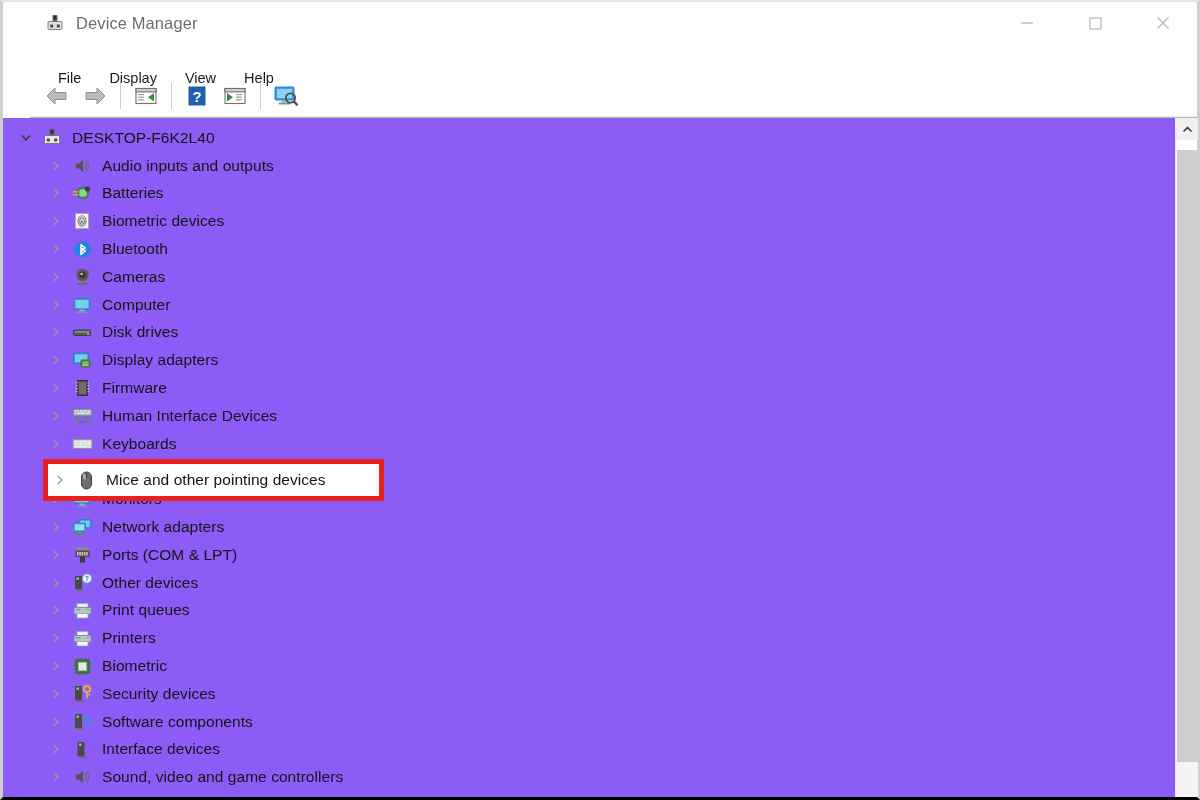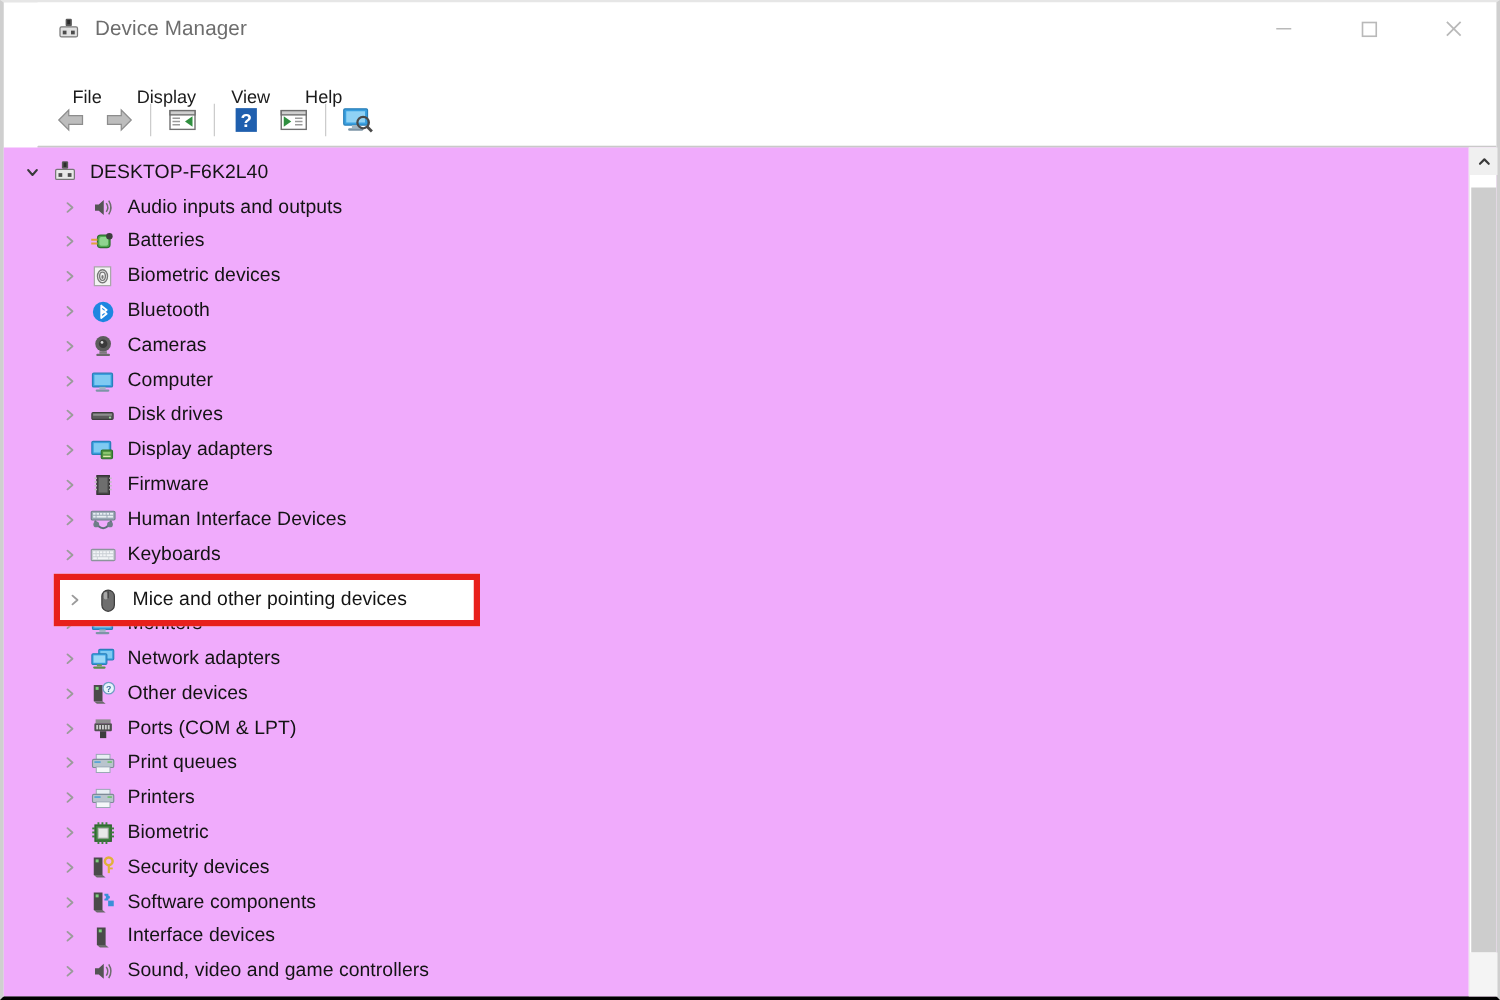--- a/index.html
+++ b/index.html
@@ -85,21 +85,21 @@
     width: 1px; height: 26px;
     background: #cccccc;
     margin: 0 6px;
   }
 
   
   .tree-wrap {
     position: absolute;
     left: 0; right: 0;
     top: 116px; bottom: 0;
-    background: #f0abfc;
+    background: #8b5cf6;
     display: flex;
   }
   .tree {
     flex: 1 1 auto;
     padding-top: 6px;
     overflow: hidden;
   }
   .row {
     height: 27.8px;
     display: flex;
@@ -561,52 +561,52 @@
         <div class="lbl">Network adapters</div>
       </div>
 
       <div class="row child">
         <div class="chev">
           <svg width="12" height="12" viewBox="0 0 12 12">
               <path d="M4 2.5 L8 6 L4 9.5" fill="none" stroke="#9b9b9b" stroke-width="1.5" stroke-linecap="round" stroke-linejoin="round"></path>
             </svg>
         </div>
         <div class="ico">
-          <svg width="21" height="19" viewBox="0 0 21 19">
-            <path d="M3 3 h7 v13 h-7 z" fill="#4a4a4a"></path>
-            <path d="M3 16 l2.5 2 h7 l-2.5 -2 z" fill="#6a6a6a"></path>
-            <rect x="4.5" y="4.5" width="2.4" height="2.4" fill="#7ed07e"></rect>
-            <circle cx="15" cy="5.5" r="4.6" fill="#e8f3fb" stroke="#6f9fc4" stroke-width="1"></circle>
-            <text x="15" y="8.3" font-family="Liberation Sans, sans-serif" font-size="7" font-weight="bold" fill="#3a6f9c" text-anchor="middle">?</text>
-          </svg>
-        </div>
-        <div class="lbl">Other devices</div>
-      </div>
-
-      <div class="row child">
-        <div class="chev">
-          <svg width="12" height="12" viewBox="0 0 12 12">
-              <path d="M4 2.5 L8 6 L4 9.5" fill="none" stroke="#9b9b9b" stroke-width="1.5" stroke-linecap="round" stroke-linejoin="round"></path>
-            </svg>
-        </div>
-        <div class="ico">
           <svg width="19" height="18" viewBox="0 0 19 18">
             <rect x="3.5" y="1.5" width="12" height="3" fill="#8d8d8d"></rect>
             <rect x="2.5" y="4.5" width="14" height="6.5" rx="1" fill="#4f4f4f"></rect>
             <g fill="#cfcfcf">
               <rect x="4" y="6" width="1.5" height="3.5"></rect>
                 <rect x="6.3" y="6" width="1.5" height="3.5"></rect>
               <rect x="8.6" y="6" width="1.5" height="3.5"></rect>
                 <rect x="10.9" y="6" width="1.5" height="3.5"></rect>
               <rect x="13.2" y="6" width="1.5" height="3.5"></rect>
             </g>
             <rect x="7" y="11" width="5" height="5.5" fill="#3d3d3d"></rect>
           </svg>
         </div>
         <div class="lbl">Ports (COM &amp; LPT)</div>
+      </div>
+
+      <div class="row child">
+        <div class="chev">
+          <svg width="12" height="12" viewBox="0 0 12 12">
+              <path d="M4 2.5 L8 6 L4 9.5" fill="none" stroke="#9b9b9b" stroke-width="1.5" stroke-linecap="round" stroke-linejoin="round"></path>
+            </svg>
+        </div>
+        <div class="ico">
+          <svg width="21" height="19" viewBox="0 0 21 19">
+            <path d="M3 3 h7 v13 h-7 z" fill="#4a4a4a"></path>
+            <path d="M3 16 l2.5 2 h7 l-2.5 -2 z" fill="#6a6a6a"></path>
+            <rect x="4.5" y="4.5" width="2.4" height="2.4" fill="#7ed07e"></rect>
+            <circle cx="15" cy="5.5" r="4.6" fill="#e8f3fb" stroke="#6f9fc4" stroke-width="1"></circle>
+            <text x="15" y="8.3" font-family="Liberation Sans, sans-serif" font-size="7" font-weight="bold" fill="#3a6f9c" text-anchor="middle">?</text>
+          </svg>
+        </div>
+        <div class="lbl">Other devices</div>
       </div>
 
       <div class="row child">
         <div class="chev">
           <svg width="12" height="12" viewBox="0 0 12 12">
               <path d="M4 2.5 L8 6 L4 9.5" fill="none" stroke="#9b9b9b" stroke-width="1.5" stroke-linecap="round" stroke-linejoin="round"></path>
             </svg>
         </div>
         <div class="ico">
           <svg width="21" height="17" viewBox="0 0 21 17">

